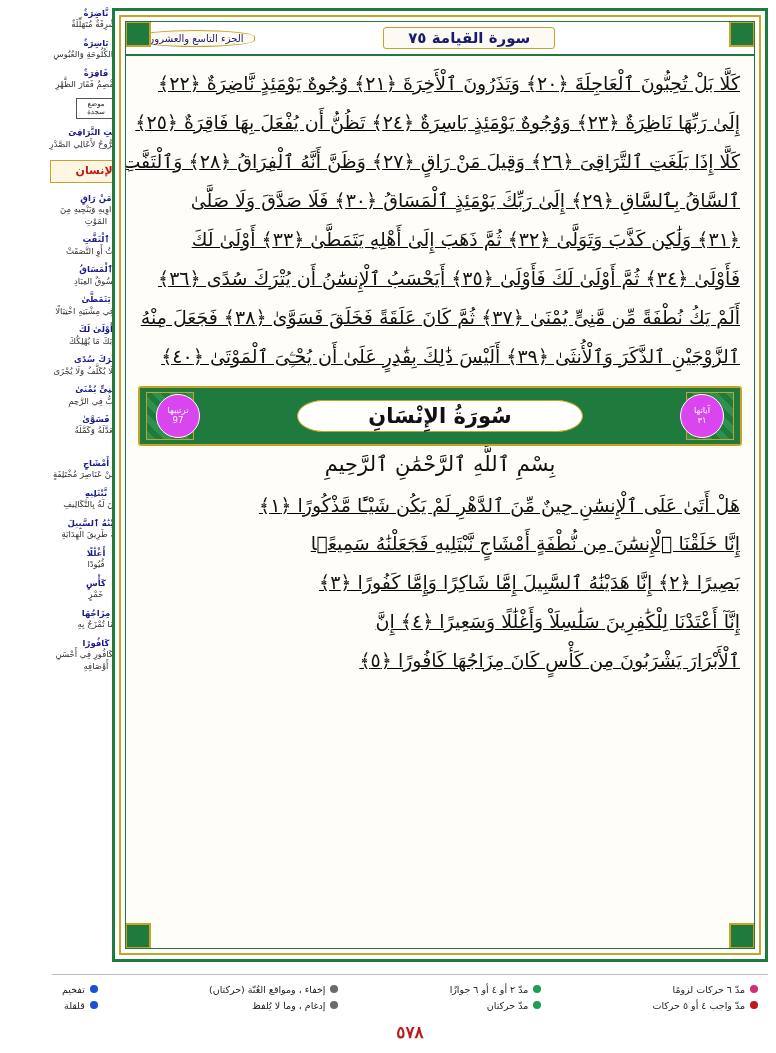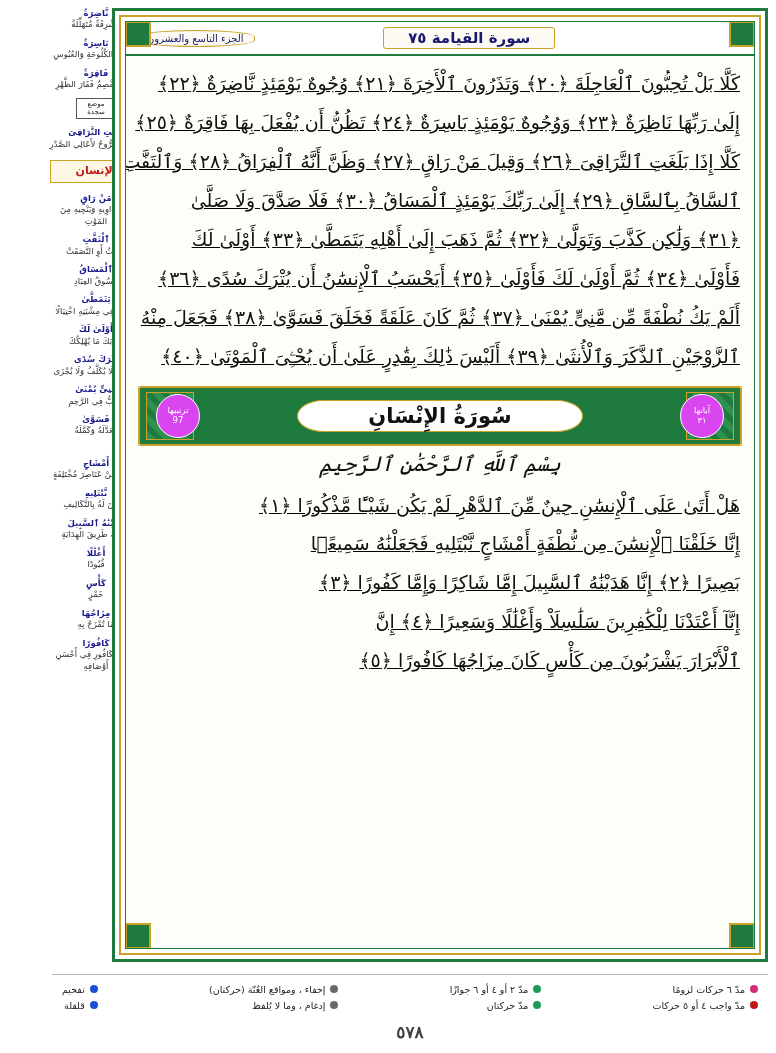--- a/index.html
+++ b/index.html
@@ -156,21 +156,20 @@
   }
   .band-circle.right{right:16px;}
   .band-circle.left{left:16px;}
 
   .basmala{
     text-align:center;
     font-size:21px;
     color:#111;
     margin:4px 0 2px 0;
     white-space:nowrap;
-    font-style:italic;
   }
 
   
   .legend{
     position:absolute;
     left:8px;right:8px;
     top:972px;
     height:50px;
     display:flex;
     direction:rtl;
@@ -185,21 +184,21 @@
   .dot{width:8px;height:8px;border-radius:50%;display:inline-block;flex:none;}
   .legend-sep{
     position:absolute;top:974px;left:8px;right:8px;height:1px;background:#bbb;
   }
   .page-number{
     position:absolute;
     top:1022px;left:0;right:0;
     text-align:center;
     font-size:17px;
     font-weight:bold;
-    color:#404040;
+    color:#b91c1c;
     font-family:"Liberation Sans",sans-serif;
   }
 </style>
 </head>
 <body>
 
 <div class="page">
 
   <div class="margin-col">
 

